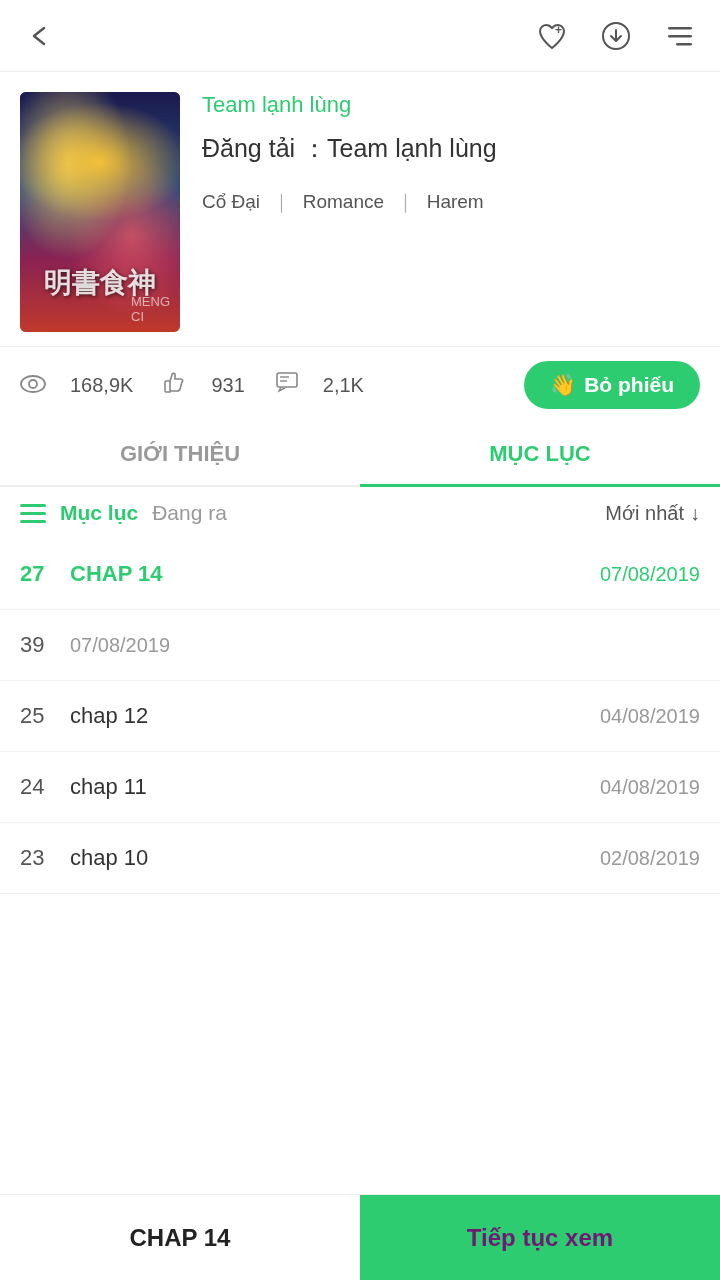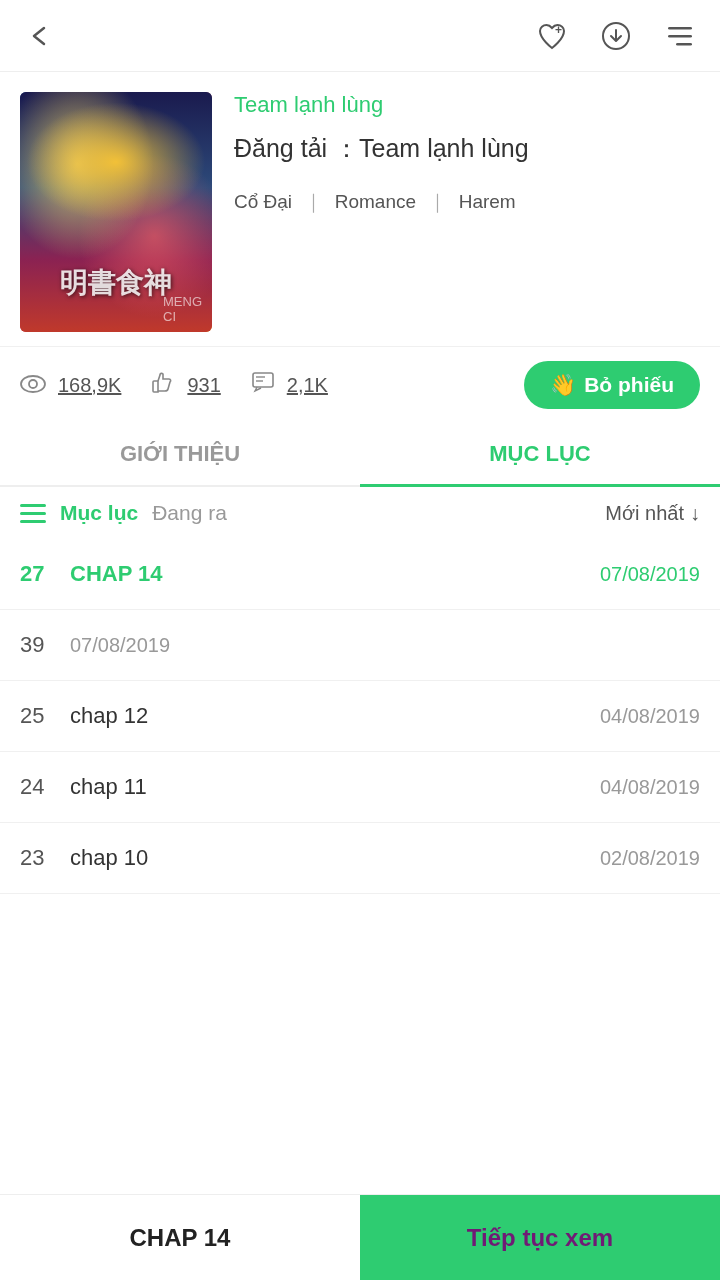--- a/index.html
+++ b/index.html
@@ -33,21 +33,21 @@
     }
 
     
     .book-info {
       display: flex;
       padding: 20px 20px 14px 20px;
       gap: 22px;
       align-items: flex-start;
     }
     .book-cover {
-      width: 192px;
+      width: 160px;
       height: 240px;
       border-radius: 6px;
       overflow: hidden;
       flex-shrink: 0;
       background: linear-gradient(135deg, #2a5298 0%, #1e3c72 30%, #e94560 60%, #f5a623 100%);
       position: relative;
     }
     
     .cover-art {
       width: 100%;
@@ -119,24 +119,23 @@
     .stats-row {
       display: flex;
       align-items: center;
       padding: 14px 20px;
       gap: 30px;
       border-top: 1px solid #f0f0f0;
     }
     .stat-item {
       display: flex;
       align-items: center;
-      gap: 12px;
+      gap: 24px;
       font-size: 20px;
       color: #555;
-      text-decoration: underline;
     }
     .stat-icon { font-size: 24px; color: #888; }
     .vote-btn {
       margin-left: auto;
       background: #2ecc71;
       color: #fff;
       border: none;
       border-radius: 30px;
       padding: 12px 26px;
       font-size: 21px;

